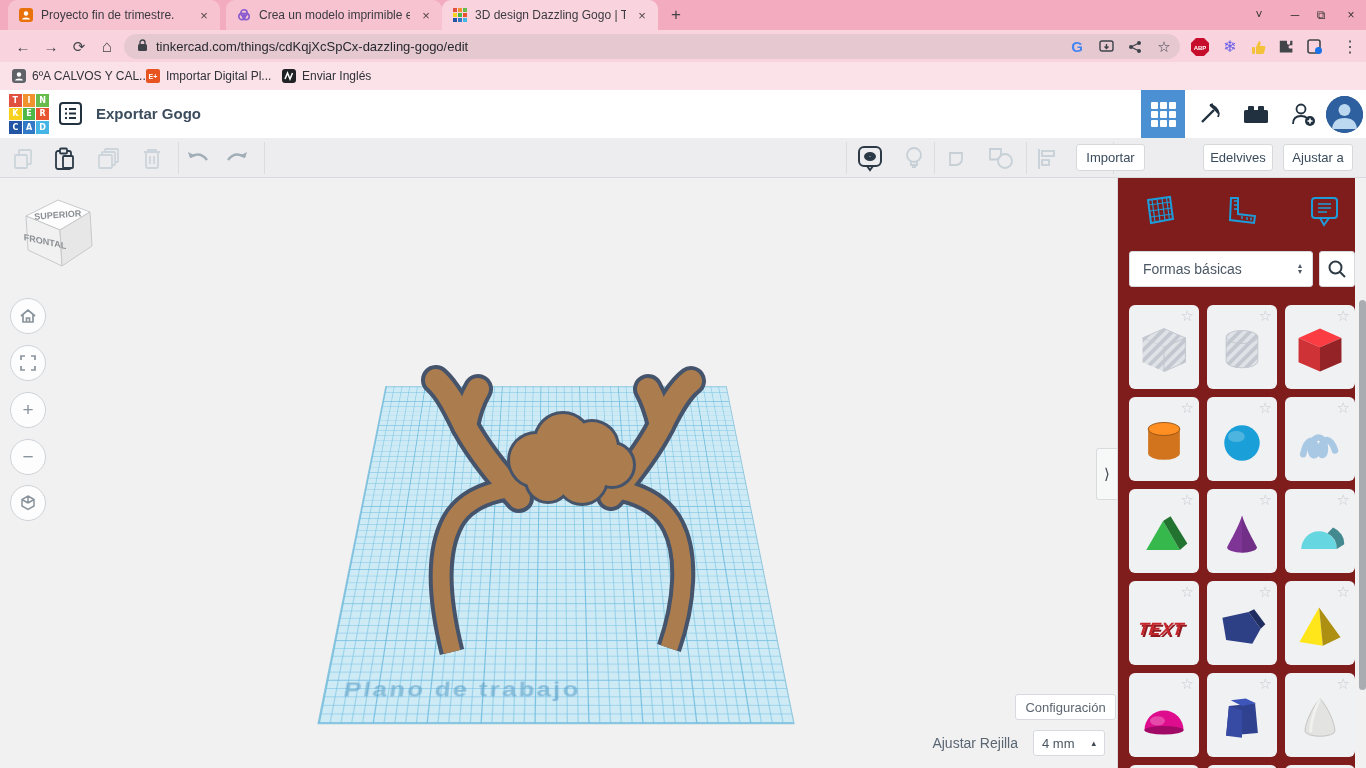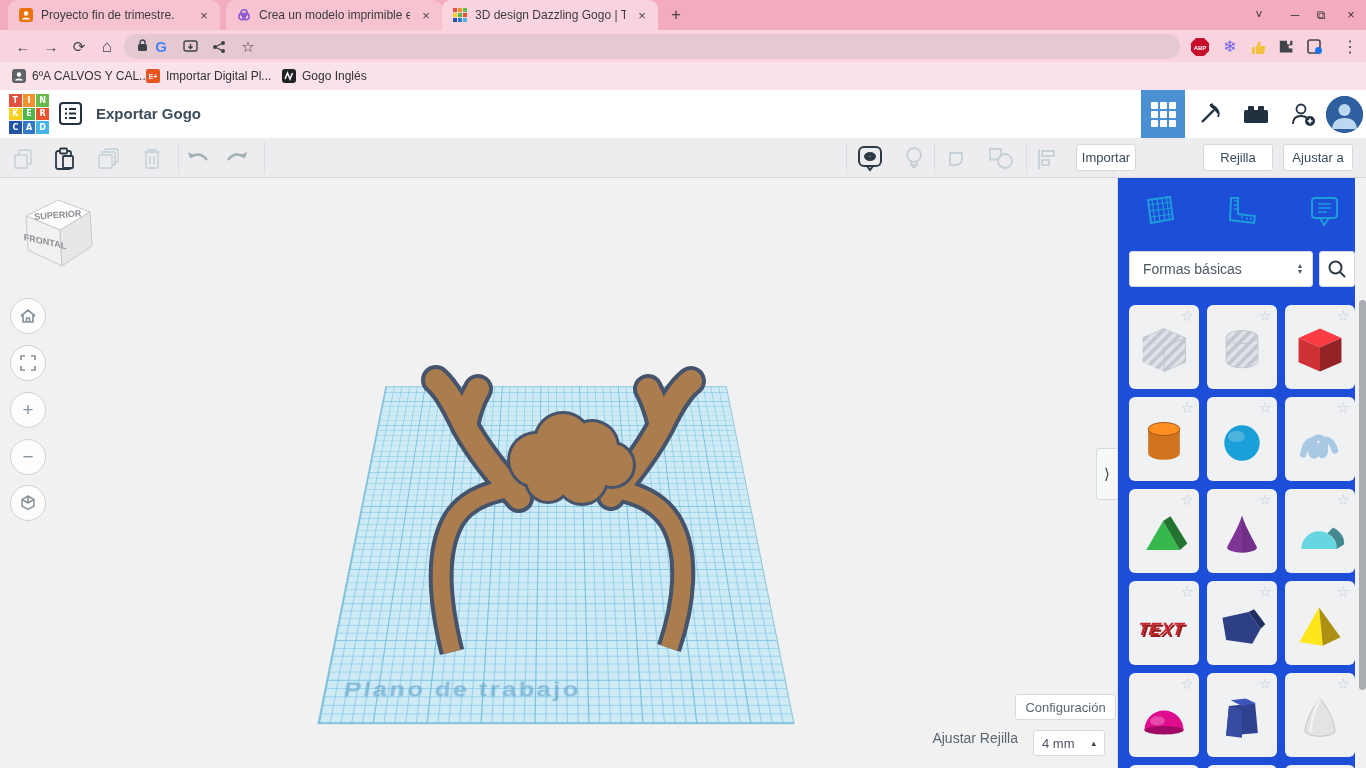--- a/index.html
+++ b/index.html
@@ -49,27 +49,27 @@
     repeating-linear-gradient(90deg, rgba(110,190,225,.55) 0 1px, transparent 1px 9px),
     repeating-linear-gradient(0deg, rgba(70,160,205,.55) 0 1px, transparent 1px 45px),
     repeating-linear-gradient(90deg, rgba(70,160,205,.55) 0 1px, transparent 1px 45px);
   border:1px solid #8fc6dd;
   transform:perspective(1060px) rotateX(47deg)}
 .wp-label{position:absolute;left:16px;bottom:22px;font-size:22px;font-weight:bold;letter-spacing:2px;color:rgba(92,160,200,.6)}
 .model{position:absolute;left:0;top:0}
 .viewcube{position:absolute;left:14px;top:12px}
 .navbtn{position:absolute;left:10px;width:36px;height:36px;border-radius:50%;background:rgba(255,255,255,.85);border:1px solid #ccd1d5;display:flex;align-items:center;justify-content:center;color:#8a949c}
 .cfgbtn{position:absolute;right:1px;top:516px;width:101px;height:26px;background:#fff;border:1px solid #d6dade;border-radius:3px;font-size:13px;color:#5c6670;display:flex;align-items:center;justify-content:center}
-.snaprow{position:absolute;right:12px;bottom:12px;display:flex;align-items:flex-start;gap:15px}
+.snaprow{position:absolute;right:12px;bottom:12px;display:flex;align-items:center;gap:15px}
 .snaplabel{font-size:14px;color:#5a6672}
 .snapdd{width:72px;height:26px;background:#fff;border:1px solid #d6dade;border-radius:3px;display:flex;align-items:center;justify-content:space-between;padding:0 8px;font-size:13px;color:#4a5560}
 .snapdd .caret{font-size:9px;color:#3f4852}
 .collapse{position:absolute;left:1096px;top:270px;width:21px;height:52px;background:#f7f8f8;border:1px solid #d9dcde;border-right:none;border-radius:3px 0 0 3px;display:flex;align-items:center;justify-content:center;font-size:15px;color:#3f4852}
 
-.panel{position:absolute;left:1117px;top:178px;width:238px;height:590px;background:#1d4ed8;border-left:1px solid #d9dcde}
+.panel{position:absolute;left:1117px;top:178px;width:238px;height:590px;background:#7f1d1d;border-left:1px solid #d9dcde}
 .ptool{position:absolute;top:12px;width:40px;height:42px;display:flex;align-items:center;justify-content:center}
 .pselect{position:absolute;left:11px;top:73px;width:184px;height:36px;background:#fff;border:1px solid #d6dade;border-radius:3px;display:flex;align-items:center;padding:0 10px 0 13px;font-size:14px;color:#4b5763}
 .pselect .arrows{margin-left:auto;display:flex;flex-direction:column;line-height:6px;font-size:8px;color:#4b5763}
 .psearch{position:absolute;left:201px;top:73px;width:36px;height:36px;background:#fff;border:1px solid #d6dade;border-radius:3px;display:flex;align-items:center;justify-content:center}
 .tile{position:absolute;width:70px;height:84px;background:#f0f1f3;border-radius:6px}
 .tile .star{position:absolute;right:5px;top:2px;font-size:15px;color:#c6ccd3}
 .tile svg{position:absolute;left:7px;top:18px}
 .pscroll{position:absolute;left:241px;top:122px;width:7px;height:390px;border-radius:4px;background:#a9adb2}
 </style>
 </head>
@@ -131,20 +131,21 @@
   <div class="navic" style="left:40px">→</div>
   <div class="navic" style="left:68px">⟳</div>
   <div class="navic" style="left:96px;font-size:17px">⌂</div>
   <div class="urlpill">
     <span class="lock">
       <svg width="11" height="13">
           <rect x="1" y="5" width="9" height="7" rx="1.5" fill="#3e434a"></rect>
           <path d="M3 5 V3.5 a2.5 2.5 0 0 1 5 0 V5" fill="none" stroke="#3e434a" stroke-width="1.4"></path>
         </svg>
     </span>
+    <span class="url">tinkercad.com/things/cdKqjXcSpCx-dazzling-gogo/edit</span>
     <span class="pillic" style="font-weight:bold;color:#4285f4;font-size:15px">G</span>
     <span class="pillic">
       <svg width="15" height="15" fill="none" stroke="#3e434a" stroke-width="1.4">
           <rect x="1" y="2" width="13" height="10" rx="2"></rect>
           <path d="M7.5 5 v4 M5.5 7.5 l2 2 2-2"></path>
         </svg>
     </span>
     <span class="pillic">
       <svg width="14" height="14" fill="#3e434a">
           <circle cx="11" cy="3" r="2"></circle>
@@ -195,21 +196,21 @@
         <rect width="14" height="14" rx="2" fill="#e8541f"></rect>
         <text x="7" y="10" font-size="7" font-weight="bold" fill="#fff" text-anchor="middle">E+</text>
       </svg>
     <span>Importar Digital Pl...</span>
   </div>
   <div class="bookmark" style="left:282px">
     <svg width="14" height="14">
         <rect width="14" height="14" rx="3" fill="#202124"></rect>
         <path d="M3 10 L5.5 4 L8 10 L10.5 4" stroke="#fff" stroke-width="1.5" fill="none"></path>
       </svg>
-    <span>Gogo Inglés</span>
+    <span>Enviar Inglés</span>
   </div>
 
   <div class="appheader"></div>
   <div class="logo" id="logo">
       <span style="background: rgb(225, 81, 63);">T</span>
       <span style="background: rgb(240, 147, 47);">I</span>
       <span style="background: rgb(102, 187, 74);">N</span>
       <span style="background: rgb(247, 209, 30);">K</span>
       <span style="background: rgb(77, 183, 72);">E</span>
       <span style="background: rgb(232, 84, 47);">R</span>
@@ -344,22 +345,22 @@
       </svg>
   </div>
   <div class="ebi" style="left:1074px">
     <svg width="26" height="24" fill="none" stroke="#c7d0d7" stroke-width="1.8">
         <path d="M13 2 v20" stroke-dasharray="3 2"></path>
         <path d="M10 6 v12 L3 18 Z"></path>
         <path d="M16 6 v12 l7 0 Z" fill="#c7d0d7"></path>
       </svg>
   </div>
   <div class="ebsep" style="left:1113px"></div>
-  <div class="ebtn" style="left:1076px;width:60px">Importar</div>
-  <div class="ebtn" style="left:1203px;width:70px">Rejilla</div>
+  <div class="ebtn" style="left:1076px;width:69px">Importar</div>
+  <div class="ebtn" style="left:1203px;width:70px">Edelvives</div>
   <div class="ebtn" style="left:1283px;width:70px">Ajustar a</div>
 
   <div class="canvas">
     <div class="workplane">
       <div class="wp-label">Plano de trabajo</div>
     </div>
 
     <svg class="model" width="1117" height="590">
       <g fill="none" stroke="var(--model-outline)" stroke-width="25" stroke-linecap="butt">
         <path d="M 452 474 C 438 418, 437 372, 453 343 C 471 311, 516 307, 566 307 C 616 307, 657 316, 673 348 C 688 377, 685 424, 669 470"></path>

